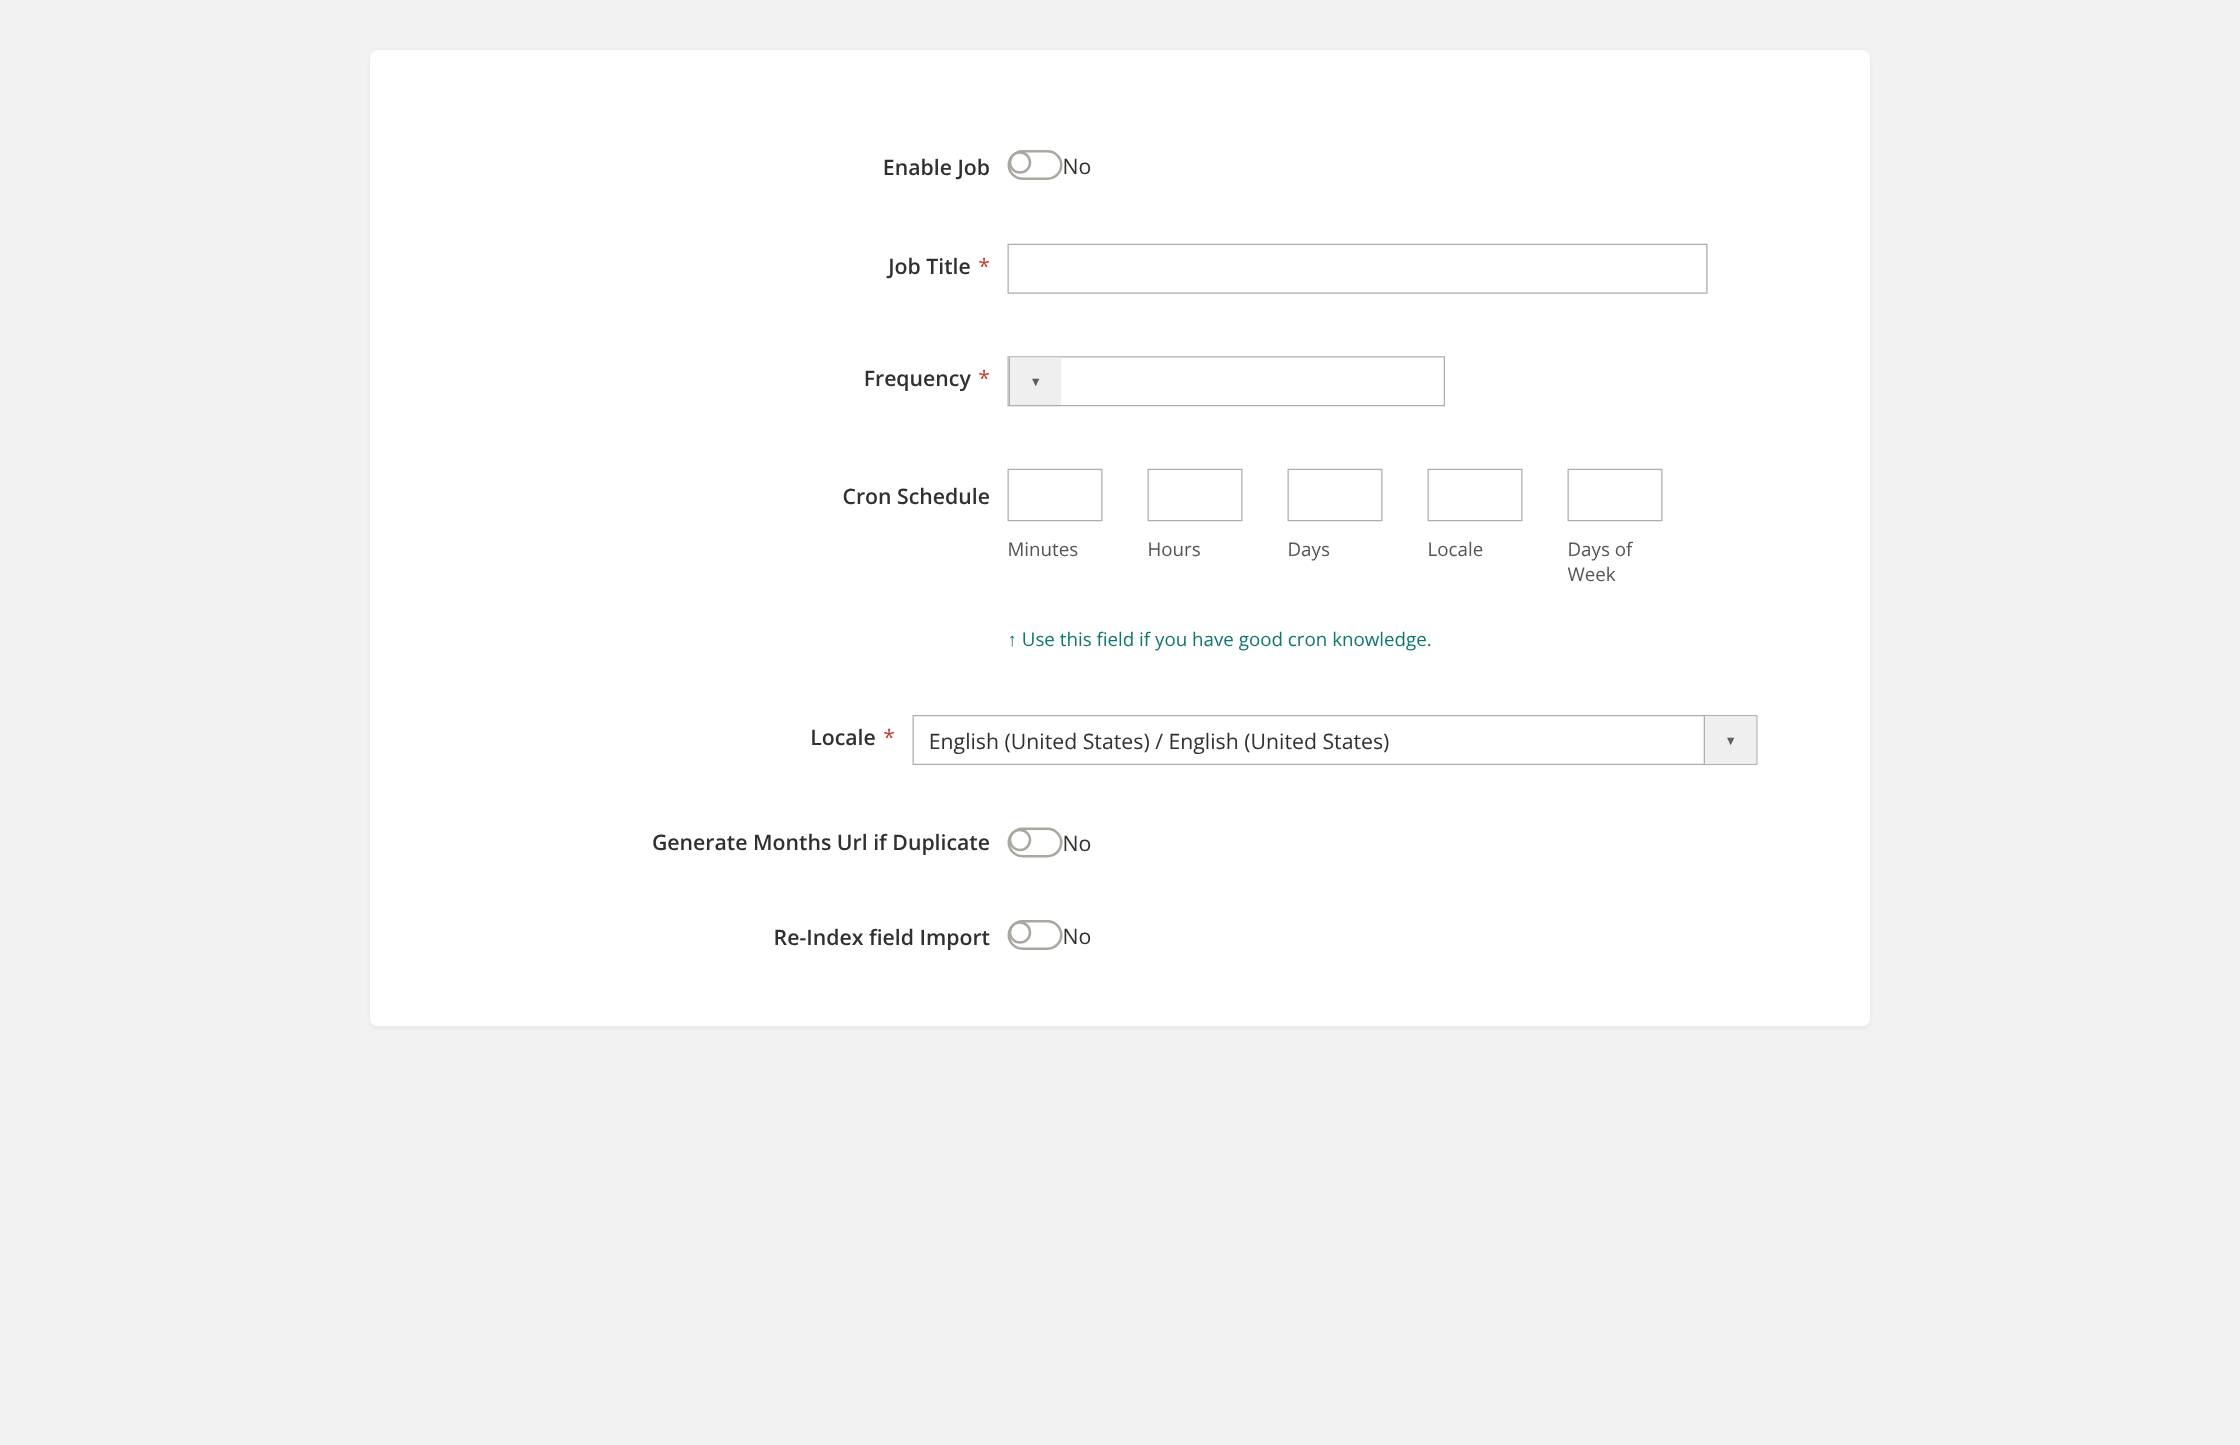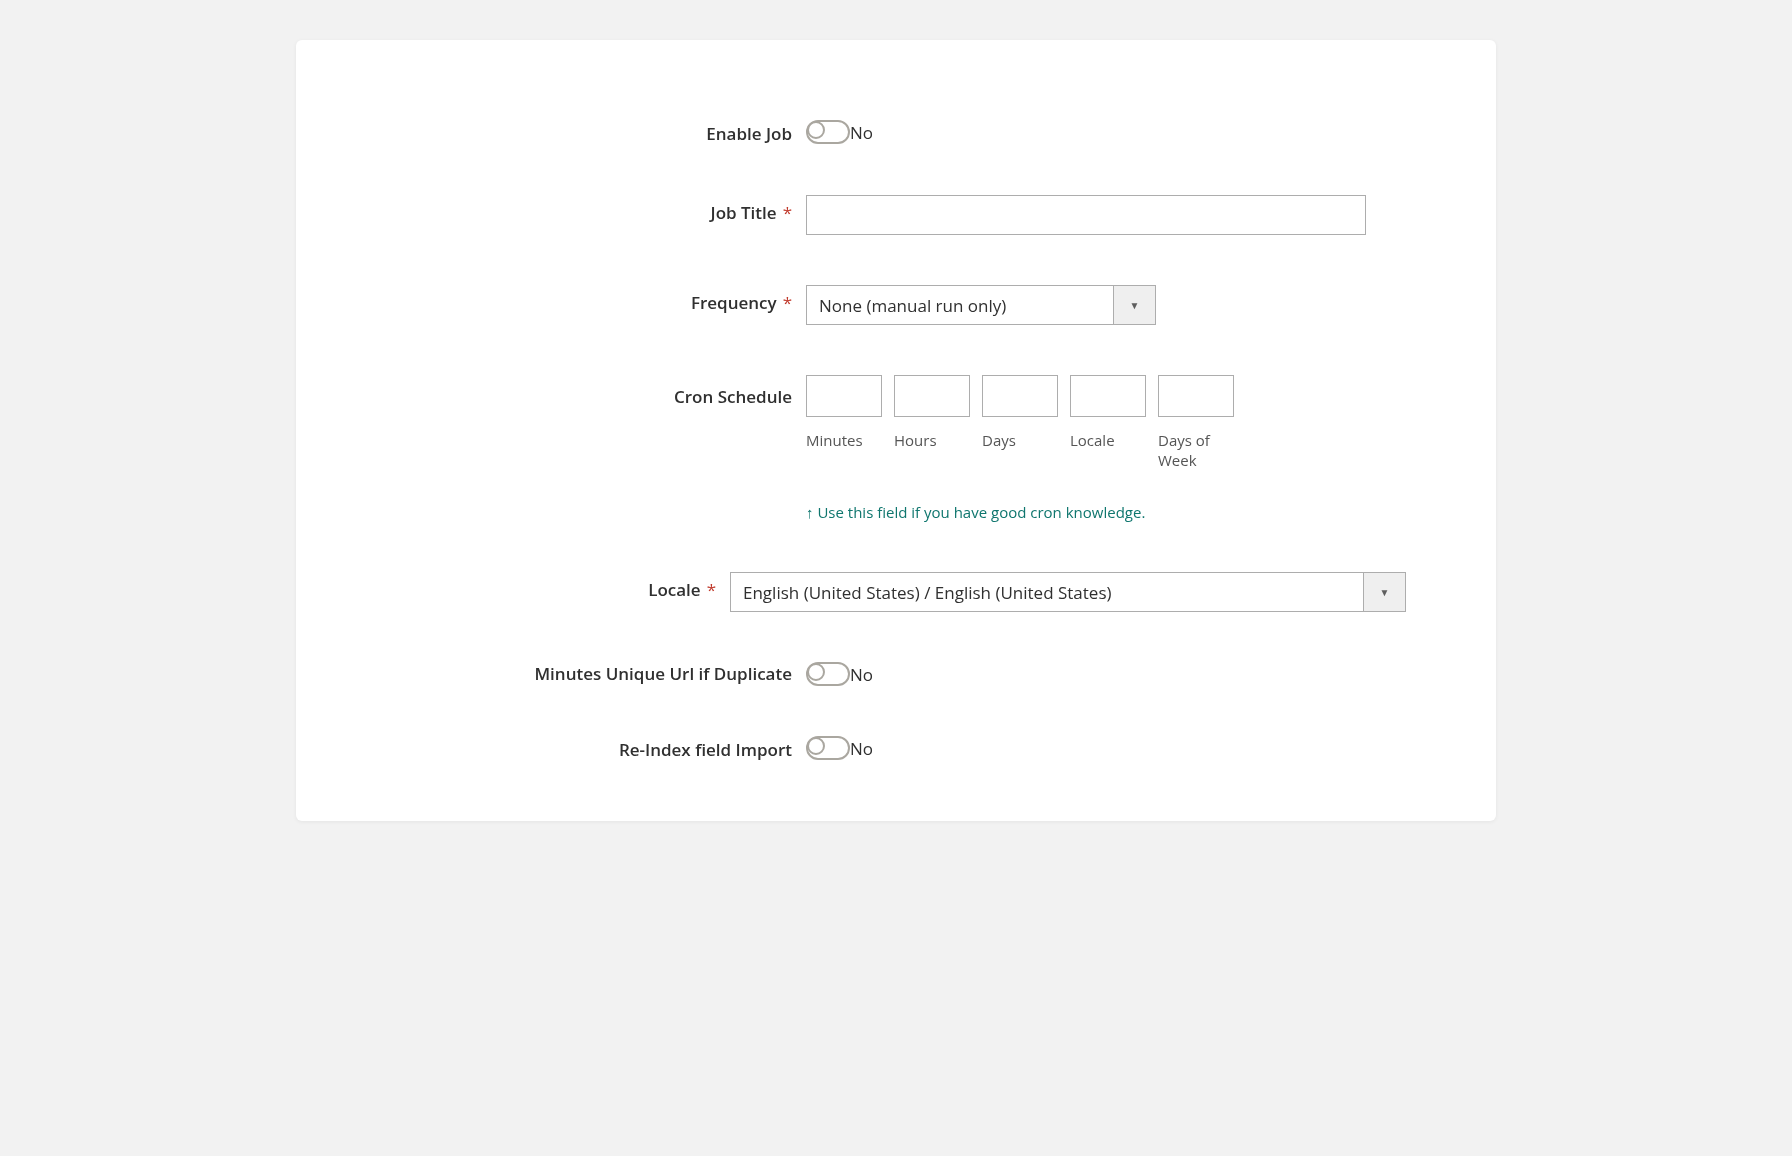--- a/index.html
+++ b/index.html
@@ -104,21 +104,21 @@
       border-left: 1px solid #adadad;
       display: flex;
       align-items: center;
       justify-content: center;
       color: #5e5e5e;
       font-size: 10px;
     }
     
     .cron-grid {
       display: flex;
-      gap: 12px;
+      gap: 36px;
     }
     .cron-col {
       display: flex;
       flex-direction: column;
       width: 76px;
     }
     .cron-input {
       width: 76px;
       height: 42px;
       border: 1px solid #adadad;
@@ -166,21 +166,20 @@
       <input type="text" class="text-input" value="" style="">
     </div>
   </div>
 
   <div class="field-row">
     <div class="field-label">
       <span>Frequency</span><span class="req">*</span>
     </div>
     <div class="field-control">
       <div class="select-wrap med">
-        <div class="select-text">None (manual run only)</div>
         <div class="select-arrow">▼</div>
       </div>
     </div>
   </div>
 
   <div class="field-row cron-row">
     <div class="field-label">Cron Schedule</div>
     <div class="field-control">
       <div class="cron-grid">
         <div class="cron-col">
@@ -214,21 +213,21 @@
     </div>
     <div class="field-control">
       <div class="select-wrap wide">
         <div class="select-text">English (United States) / English (United States)</div>
         <div class="select-arrow">▼</div>
       </div>
     </div>
   </div>
 
   <div class="field-row toggle-row">
-    <div class="field-label" style="padding-top:0;">Minutes Unique Url if Duplicate</div>
+    <div class="field-label" style="padding-top:0;">Generate Months Url if Duplicate</div>
     <div class="field-control">
       <div class="toggle-wrap">
         <div class="toggle">
             <div class="knob"></div>
           </div>
         <span class="toggle-label">No</span>
       </div>
     </div>
   </div>
 

